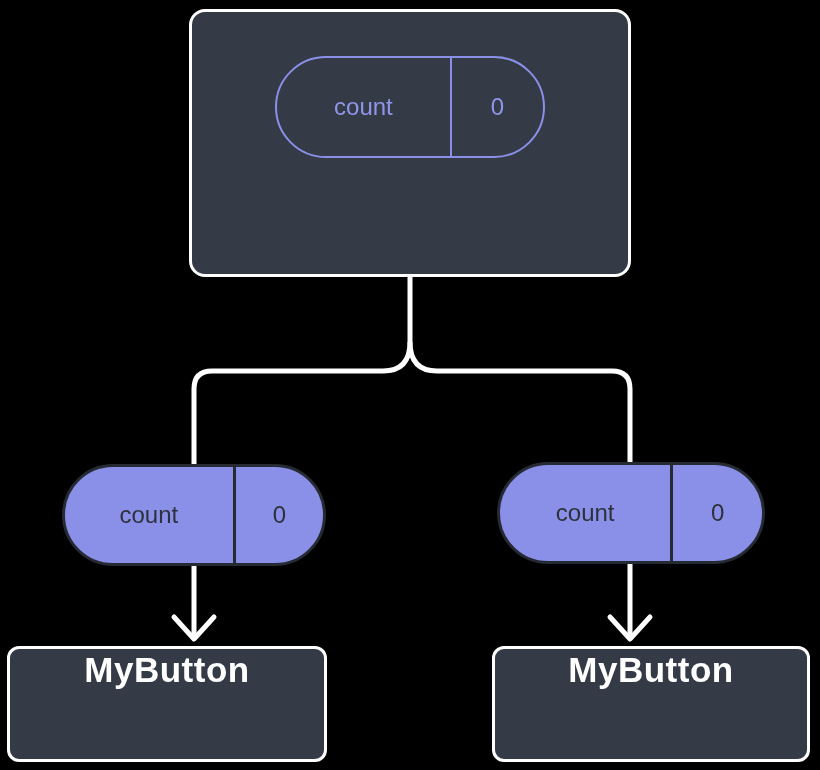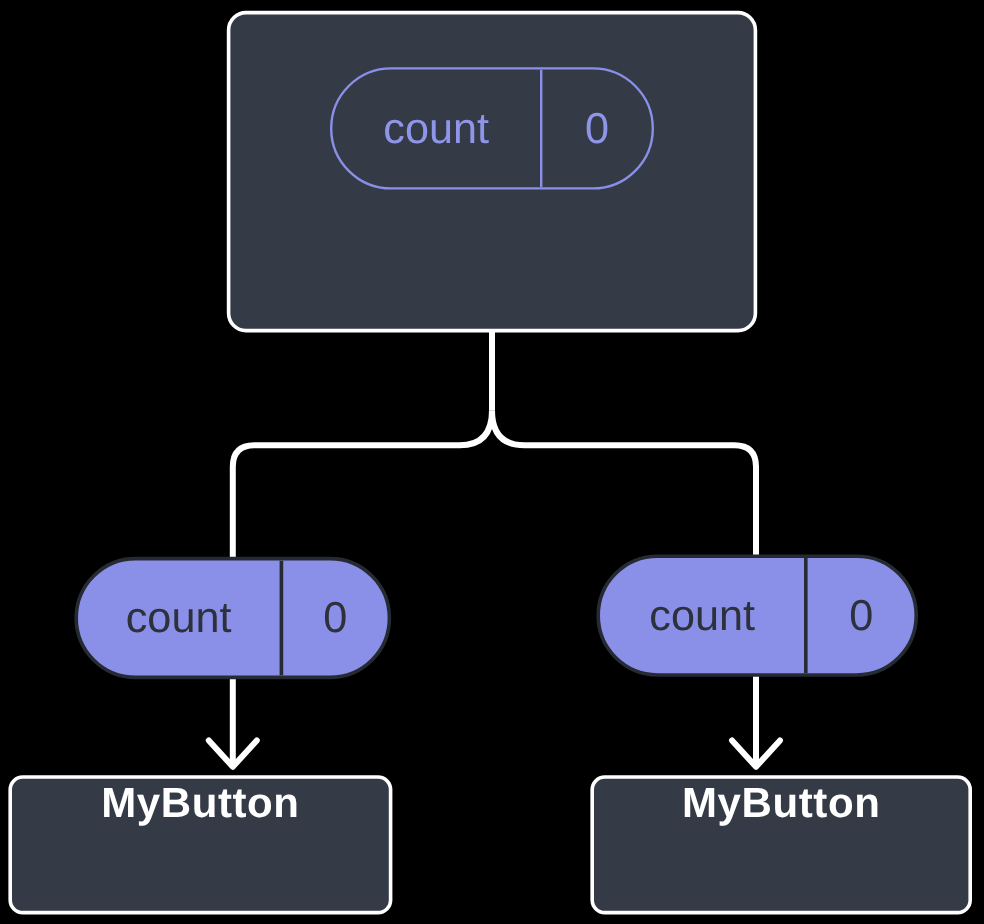--- a/index.html
+++ b/index.html
@@ -48,21 +48,21 @@
     box-sizing: border-box;
     display: flex;
     align-items: stretch;
     border-radius: 60px;
     overflow: hidden;
   }
   .pill .cell {
     display: flex;
     align-items: center;
     justify-content: center;
-    font-size: 36px;
+    font-size: 24px;
     line-height: 1;
   }
   .pill .cell-name { flex: 0 0 65%; }
   .pill .cell-value { flex: 1 1 auto; }
   .outline-pill {
     width: 270px; height: 102px;
     border: 2.5px solid #8a90e8;
     color: #8f96ea;
     background: transparent;
   }

